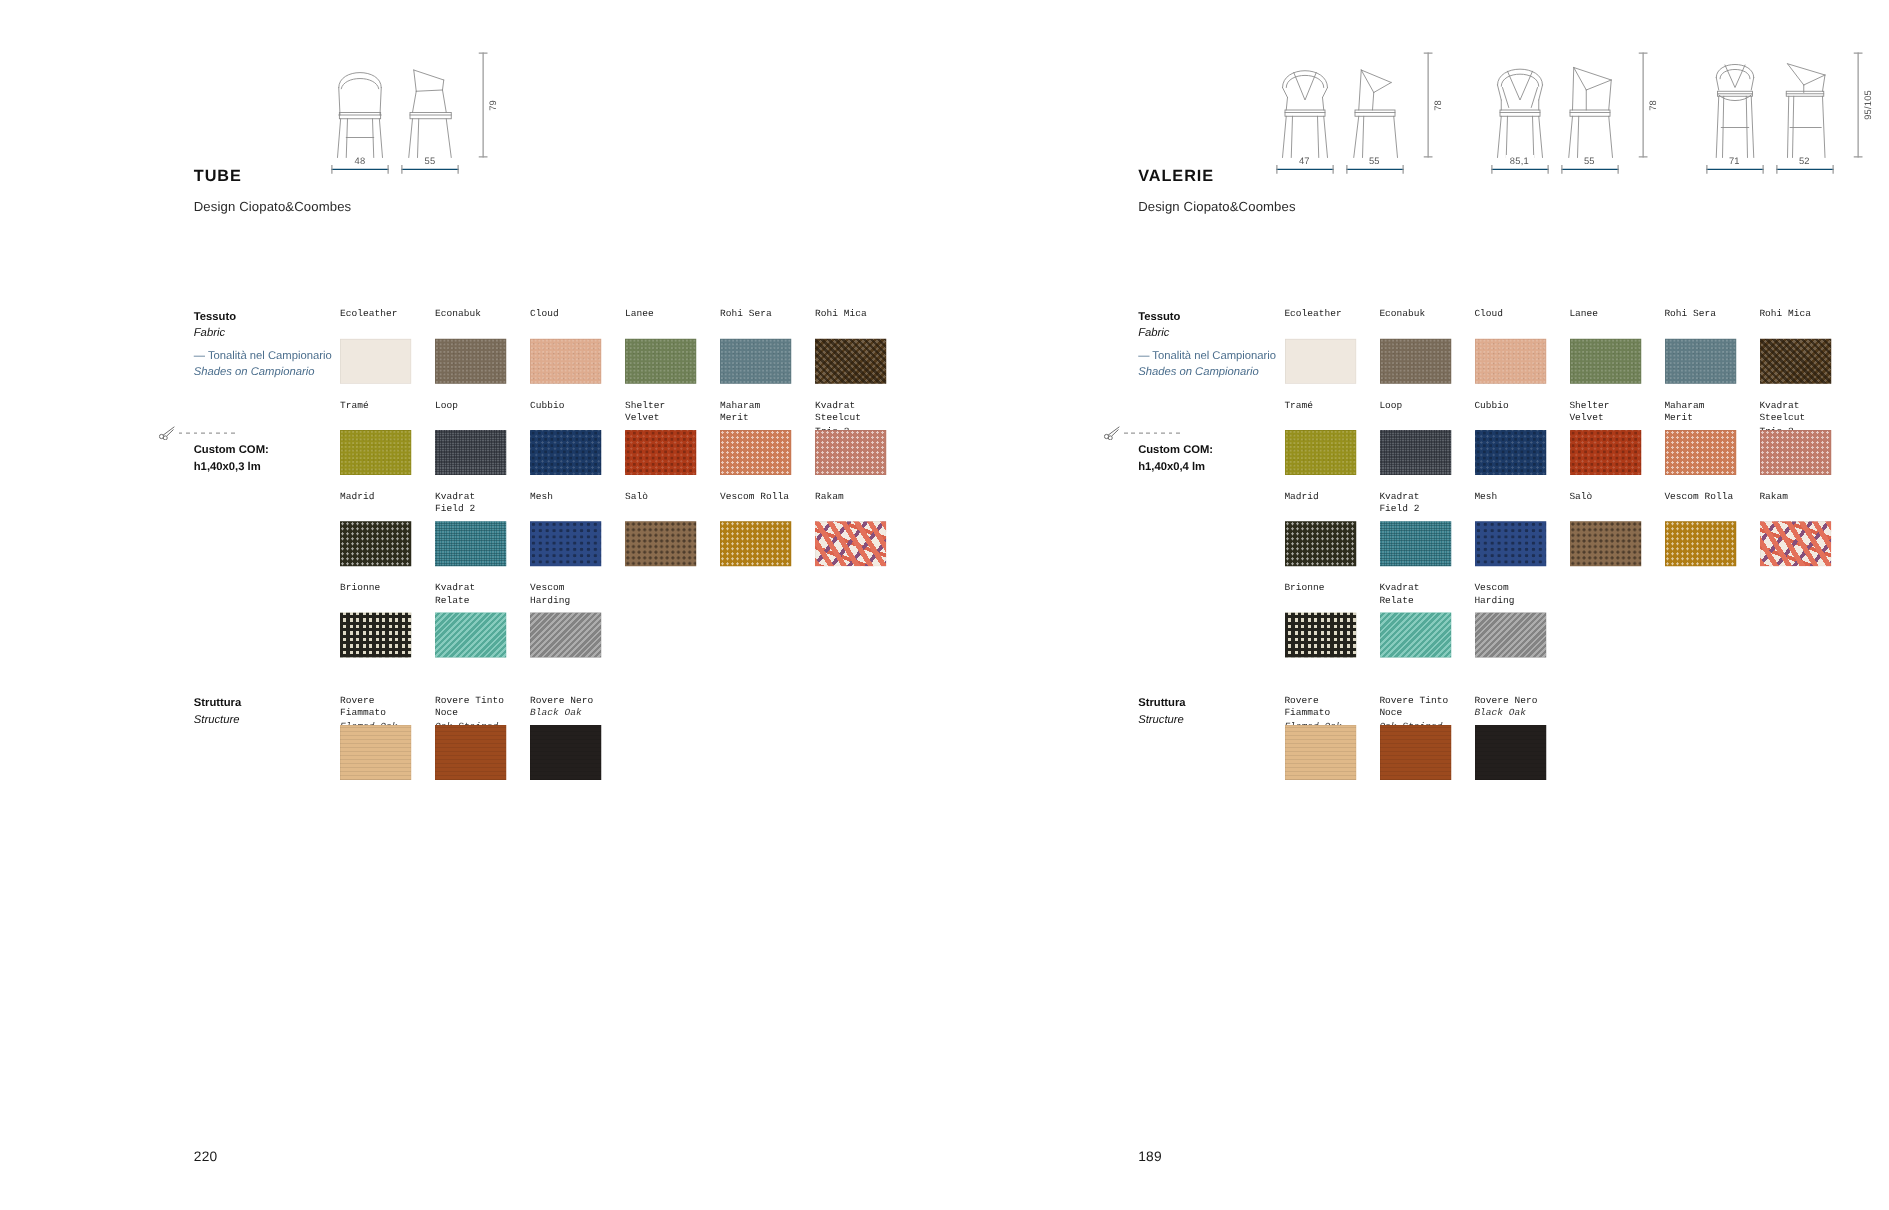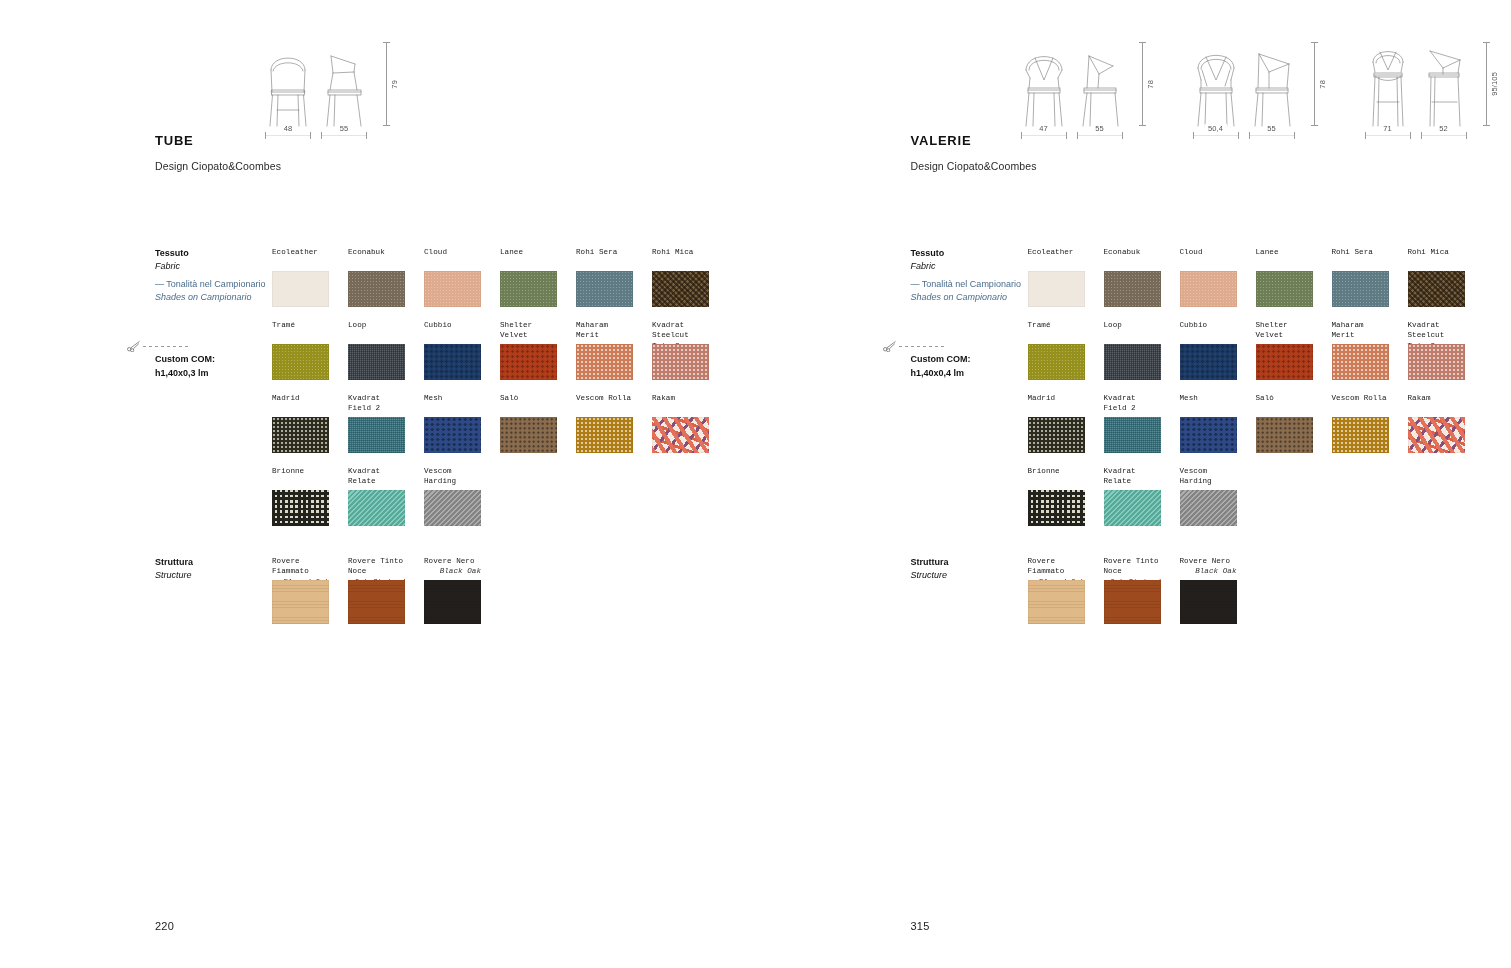--- a/index.html
+++ b/index.html
@@ -17,21 +17,21 @@
   .page.right .product-head{left:155px;}
   .product-name{font-size:13px;font-weight:bold;letter-spacing:.06em;color:#111;}
   .product-designer{font-size:10.5px;color:#2a2a2a;margin-top:12px;letter-spacing:.01em;}
 
   
   .drawings{position:absolute;top:40px;display:flex;align-items:flex-end;}
   .dgroup{display:flex;align-items:flex-end;}
   .dview{position:relative;display:flex;flex-direction:column;align-items:center;}
   .dsvg{display:block;}
   .dimline{position:relative;width:100%;margin-top:7px;}
-  .dimline .bar{position:relative;height:1px;background:#e5e5e5;width:100%;}
+  .dimline .bar{position:relative;height:1px;background:#0c4a6e;width:100%;}
   .dimline .bar:before,.dimline .bar:after{
     content:"";position:absolute;top:-3px;width:1px;height:7px;background:#9a9a9a;}
   .dimline .bar:before{left:0;}
   .dimline .bar:after{right:0;}
   .dimline .val{
     position:absolute;left:50%;top:-11px;transform:translateX(-50%);
     background:#fff;padding:0 4px;font-size:7.5px;color:#555;letter-spacing:.02em;}
   .vdim{position:relative;align-self:stretch;display:flex;align-items:center;margin-left:9px;}
   .vdim .vbar{position:relative;width:1px;background:#9a9a9a;}
   .vdim .vbar:before,.vdim .vbar:after{
@@ -54,21 +54,21 @@
     background:repeating-linear-gradient(to right,#9a9a9a 0 3px,transparent 3px 6px);
     margin-left:2px;}
 
   
   .grid{position:absolute;}
   .row{display:flex;margin-bottom:13px;}
   .cell{width:57px;margin-right:19px;font-family:Liberation Mono, monospace;}
   .cell:last-child{margin-right:0;}
   .cell .nm{font-size:7.6px;line-height:1.35;color:#222;height:21px;margin-bottom:3px;
     letter-spacing:.005em;}
-  .cell .nm .en{display:block;font-style:italic;color:#333;text-align:right;}
+  .cell .nm .en{display:block;font-style:italic;color:#333;}
   .sw{width:57px;height:36px;position:relative;overflow:hidden;
     box-shadow:inset 0 0 0 0.5px rgba(0,0,0,.07);}
   .sw.tall{height:44px;}
 
   
   .t-noise:after{content:"";position:absolute;inset:0;opacity:.5;
     background-image:
       radial-gradient(rgba(255,255,255,.55) 0.5px, transparent 0.6px),
       radial-gradient(rgba(0,0,0,.35) 0.5px, transparent 0.6px);
     background-size:3px 3px, 4px 4px;
@@ -383,21 +383,21 @@
                 <path d="M38 40 L38 48"></path>
                 <path d="M8 53 L5 86"></path>
                 <path d="M38 53 L41 86"></path>
                 <path d="M13 53 L12 86"></path>
                 <path d="M33 53 L34 86"></path>
                 <path d="M7 50 L39 50"></path>
               </svg>
             </div>
             <div class="dimline">
               <div class="bar">
-                <div class="val">50,4</div>
+                <div class="val">85,1</div>
               </div>
             </div>
           </div>
           <div class="dview" style="margin-right: 10px;">
             <div>
               <svg class="dsvg" width="46" height="88" viewBox="0 0 46 88" fill="none" stroke="#8a8a8a" stroke-width="0.7" stroke-linecap="round">
                 <path d="M10 14 L40 24"></path>
                 <path d="M10 14 L20 32"></path>
                 <path d="M40 24 L20 32"></path>
                 <path d="M20 32 L20 48"></path>
@@ -606,15 +606,15 @@
           <div class="cell">
             <div class="nm">Rovere Tinto Noce<span class="en">Oak Stained Walnut</span></div>
             <div class="sw tall t-wood" style="background: rgb(156, 74, 30);"></div>
           </div>
           <div class="cell">
             <div class="nm">Rovere Nero<span class="en">Black Oak</span></div>
             <div class="sw tall t-wood" style="background: rgb(35, 31, 29);"></div>
           </div>
         </div>
       </div>
-      <div class="pageno">315</div>
+      <div class="pageno">189</div>
     </div>
 </div>
 
 </body></html>

